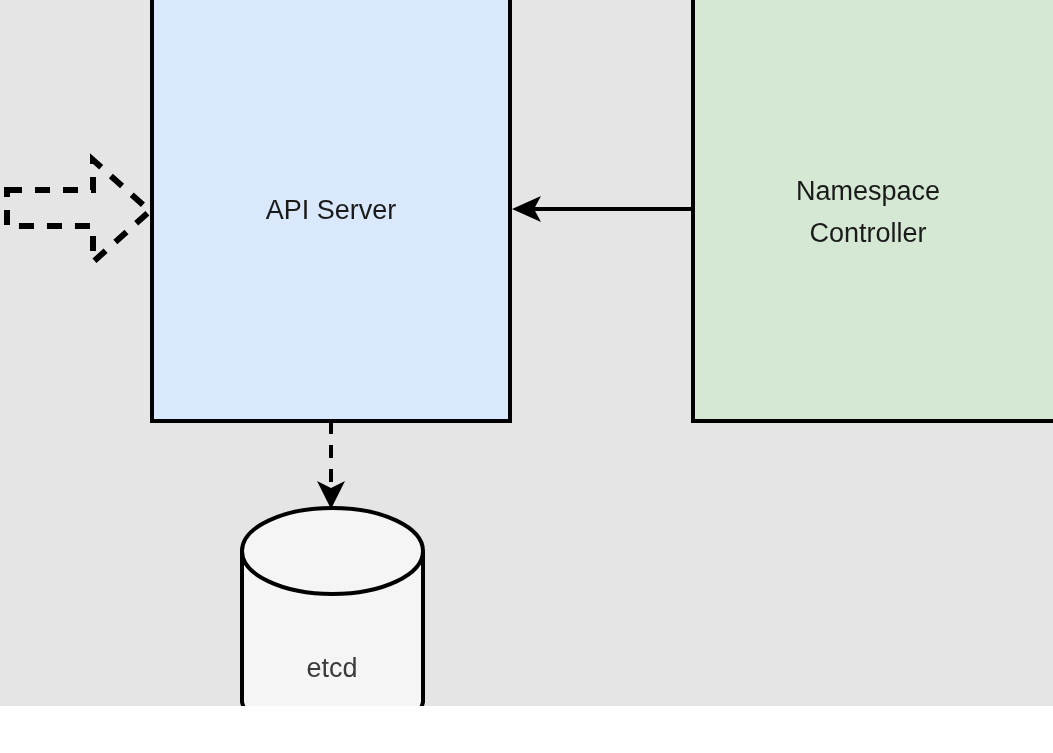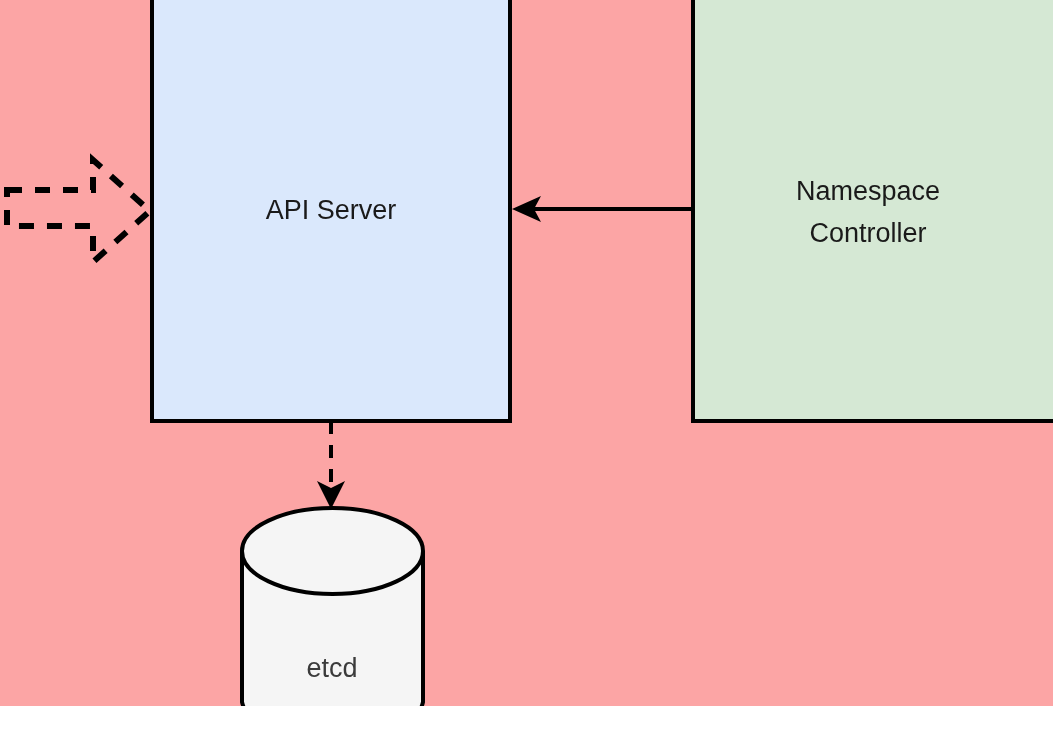--- a/index.html
+++ b/index.html
@@ -8,21 +8,21 @@
     padding: 0;
     background: #ffffff;
   }
   body {
     font-family: "Liberation Sans", sans-serif;
   }
   #canvas {
     position: relative;
     width: 1053px;
     height: 706px;
-    background: #fca5a5;
+    background: #e5e5e5;
     overflow: hidden;
   }
   #diagram-svg {
     position: absolute;
     left: 0;
     top: 0;
     width: 1053px;
     height: 753px;
     display: block;
   }

